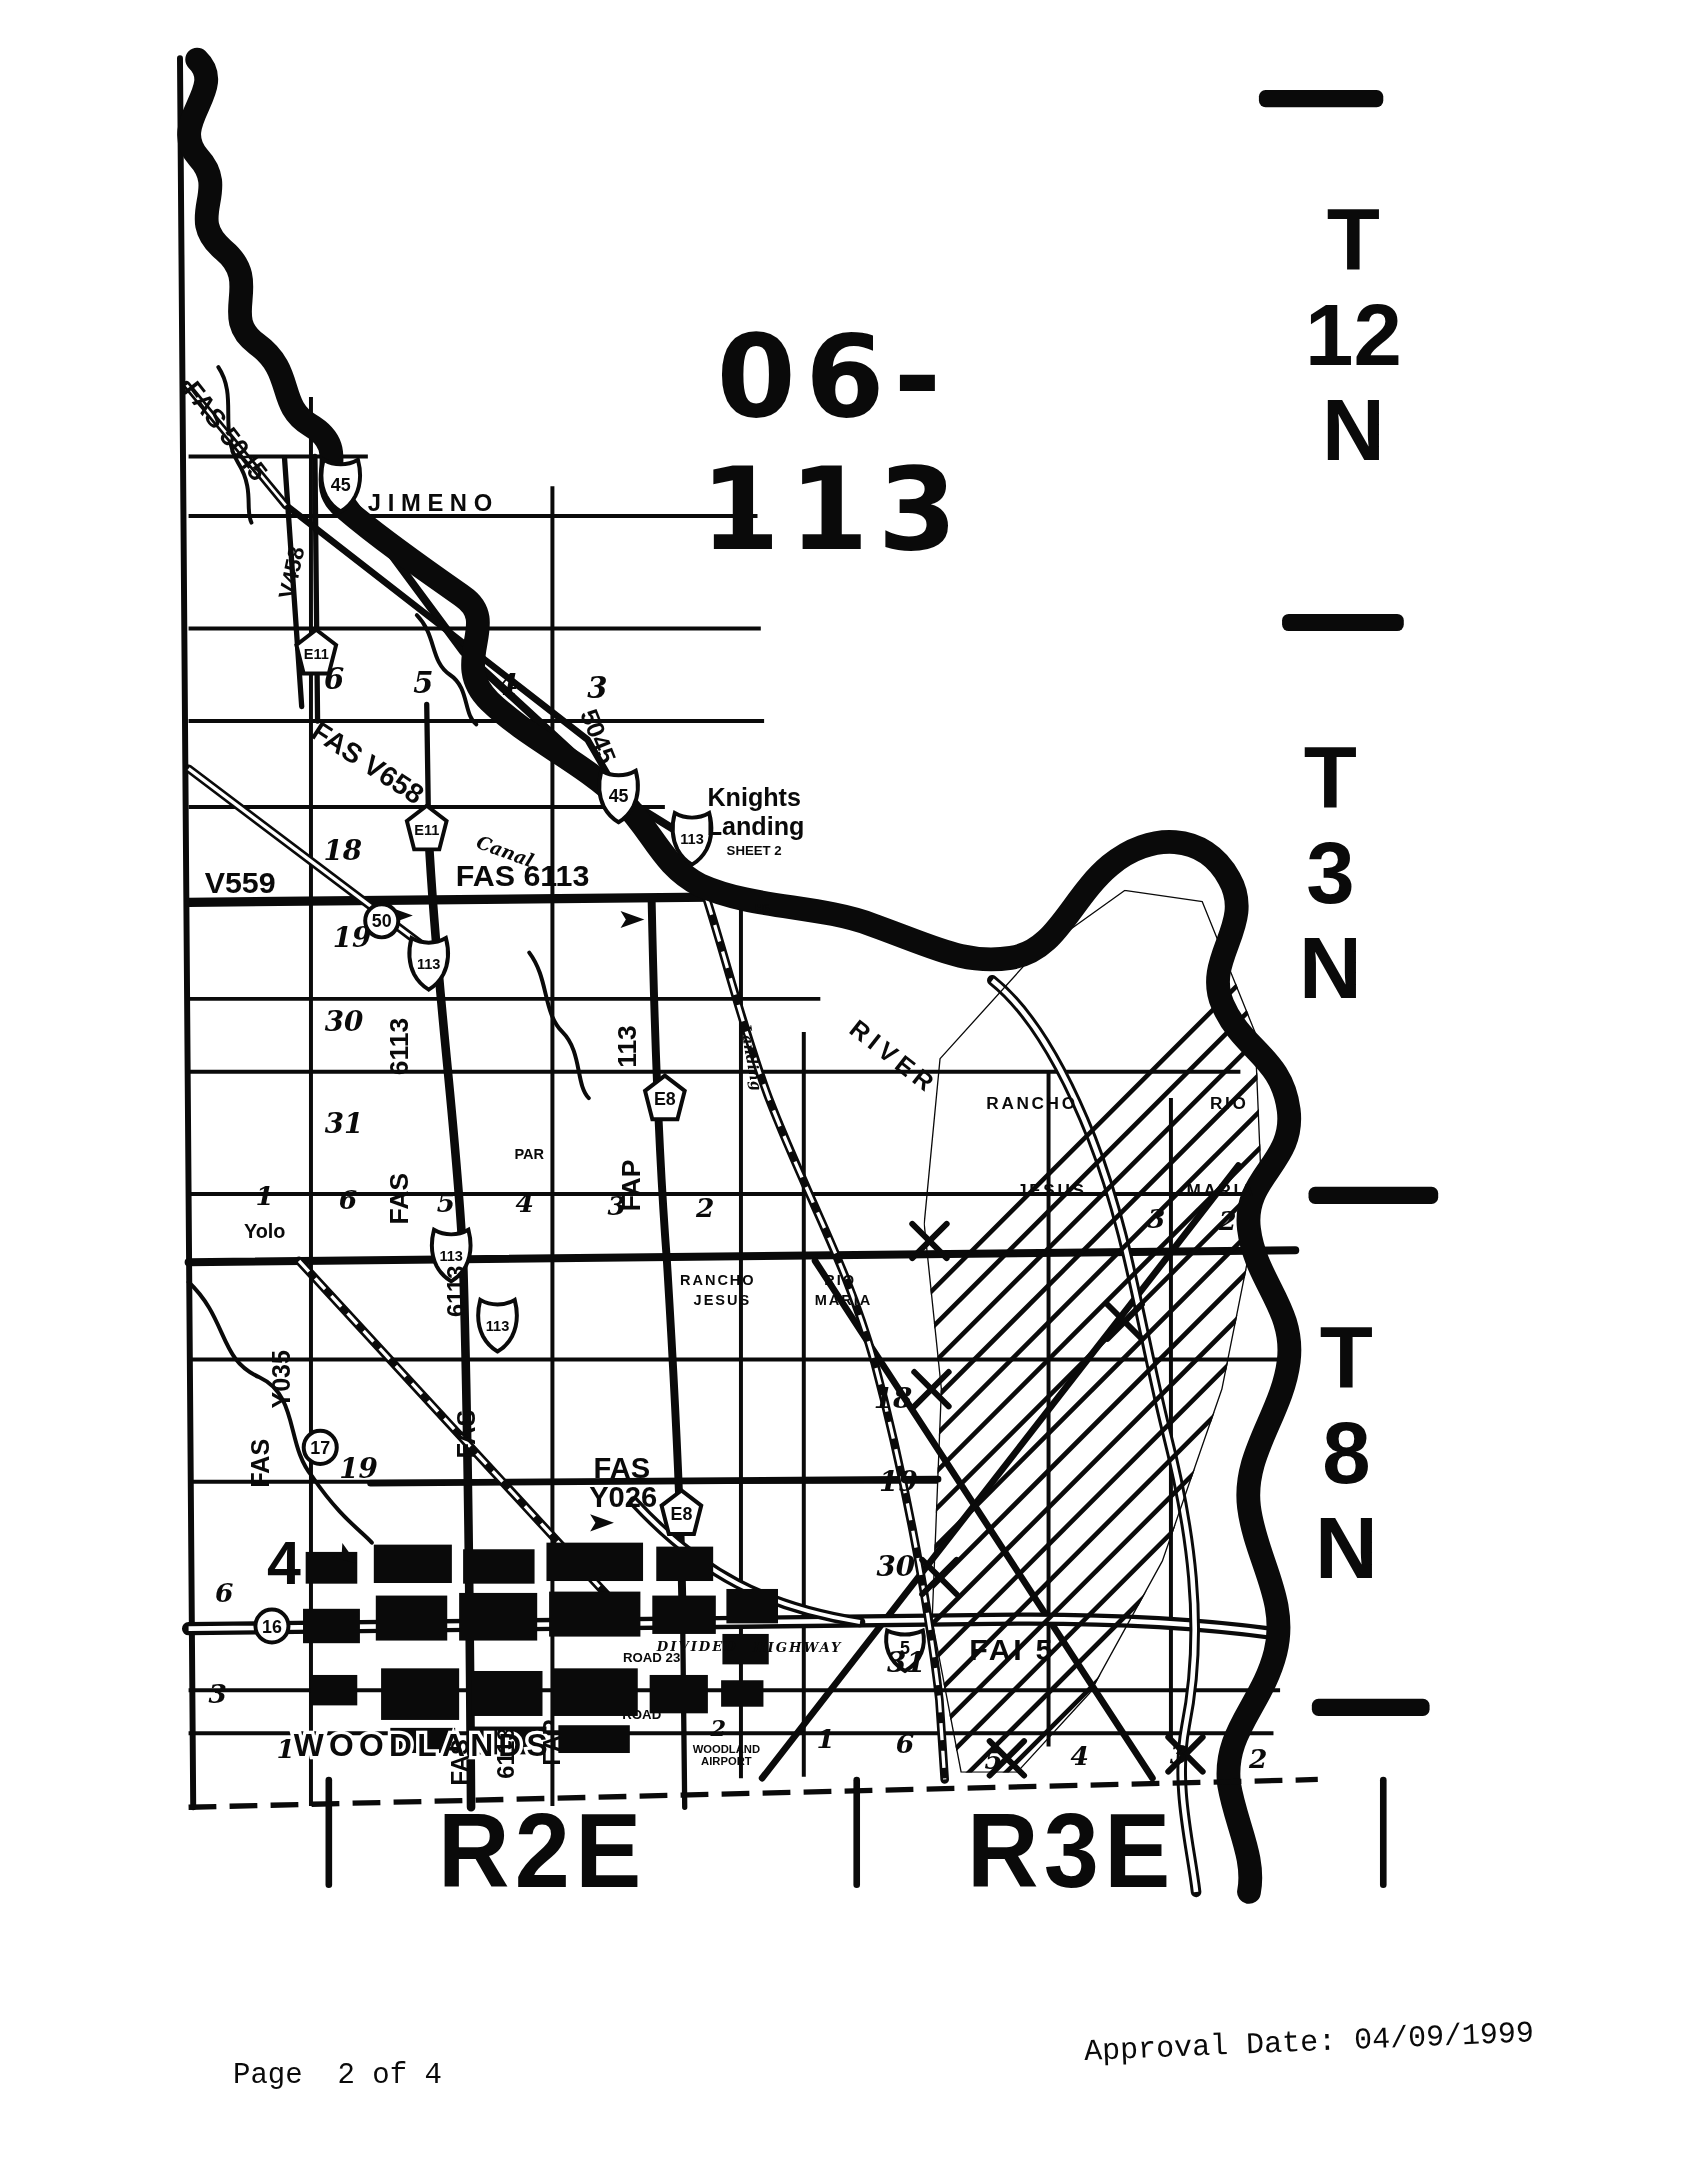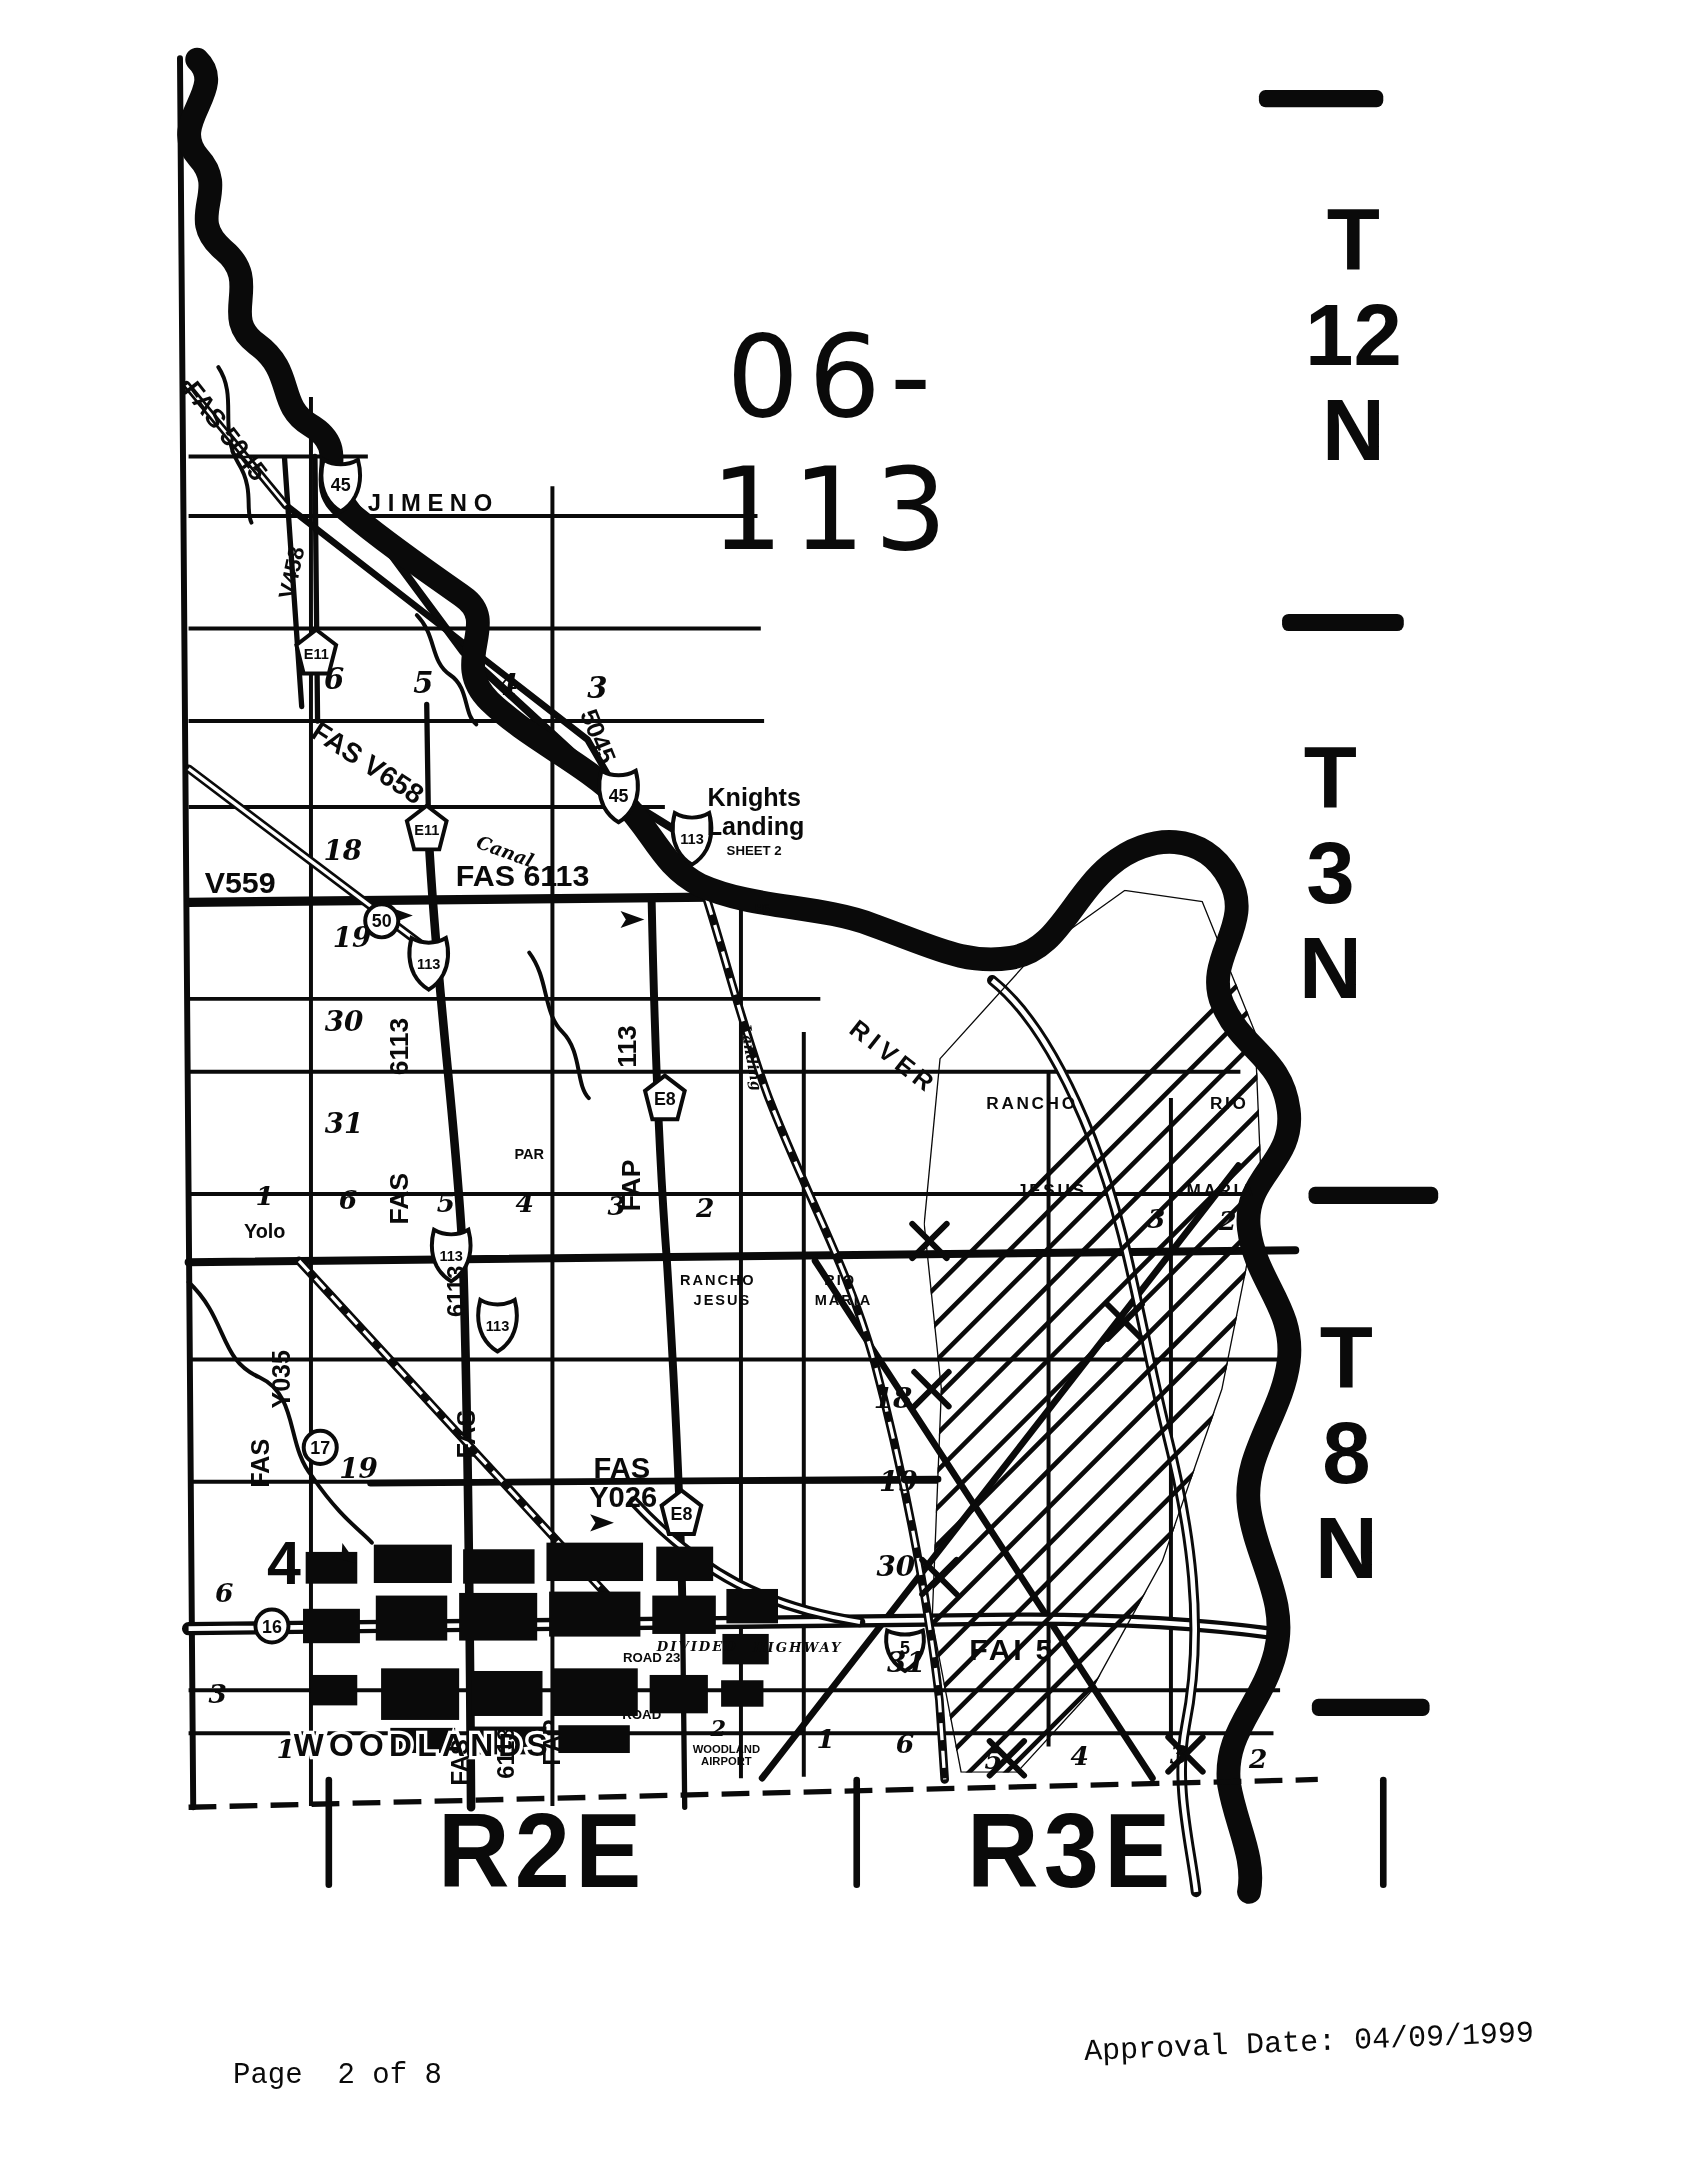--- a/index.html
+++ b/index.html
@@ -1,20 +1,20 @@
 <!DOCTYPE html>
 <html style="font-size:10.6px"><head>
 <meta charset="utf-8">
 <style>
   html,body{margin:0;padding:0;background:#e8e8e8;}
   .page{position:relative;width:1683px;height:2183px;background:#ffffff;overflow:hidden;
         font-family:"Liberation Sans",sans-serif;color:#0a0a0a;}
   .page svg{position:absolute;left:0;top:0;}
   .title{position:absolute;left:635px;top:310px;width:397px;text-align:center;
-         font-size:114px;font-weight:400;letter-spacing:9.3px;font-family:"DejaVu Sans",sans-serif;}
+         font-size:114px;font-weight:700;letter-spacing:9.3px;font-family:"DejaVu Sans",sans-serif;}
   .twp{position:absolute;display:flex;flex-direction:column;align-items:center;
        font-size:87px;font-weight:600;line-height:1.10;font-family:"Liberation Sans",sans-serif;}
   .twp span{display:block;}
   .rng{position:absolute;font-size:99px;font-weight:700;letter-spacing:5.3px;
        font-family:"Liberation Sans",sans-serif;transform:scaleY(1.06);}
   .foot{position:absolute;font-family:"Liberation Mono",monospace;white-space:pre;}
   .foot.left{left:233px;top:2059px;font-size:29px;}
   .foot.right{left:1085px;top:2035px;font-size:30px;transform:rotate(-2.4deg);transform-origin:left bottom;}
 </style>
 </head>
@@ -331,17 +331,17 @@
   </div>
   <div class="twp" style="left:1315px;top:1309px;">
     <span>T</span>
     <span>8</span>
     <span>N</span>
   </div>
 
   <div class="rng" style="left:438px;top:1794px;">R2E</div>
   <div class="rng" style="left:967px;top:1794px;">R3E</div>
 
-  <div class="foot left">Page  2 of 8</div>
+  <div class="foot left">Page  2 of 4</div>
   <div class="foot right">Approval Date: 04/09/1999</div>
 
 </div>
 
 
 </body></html>

